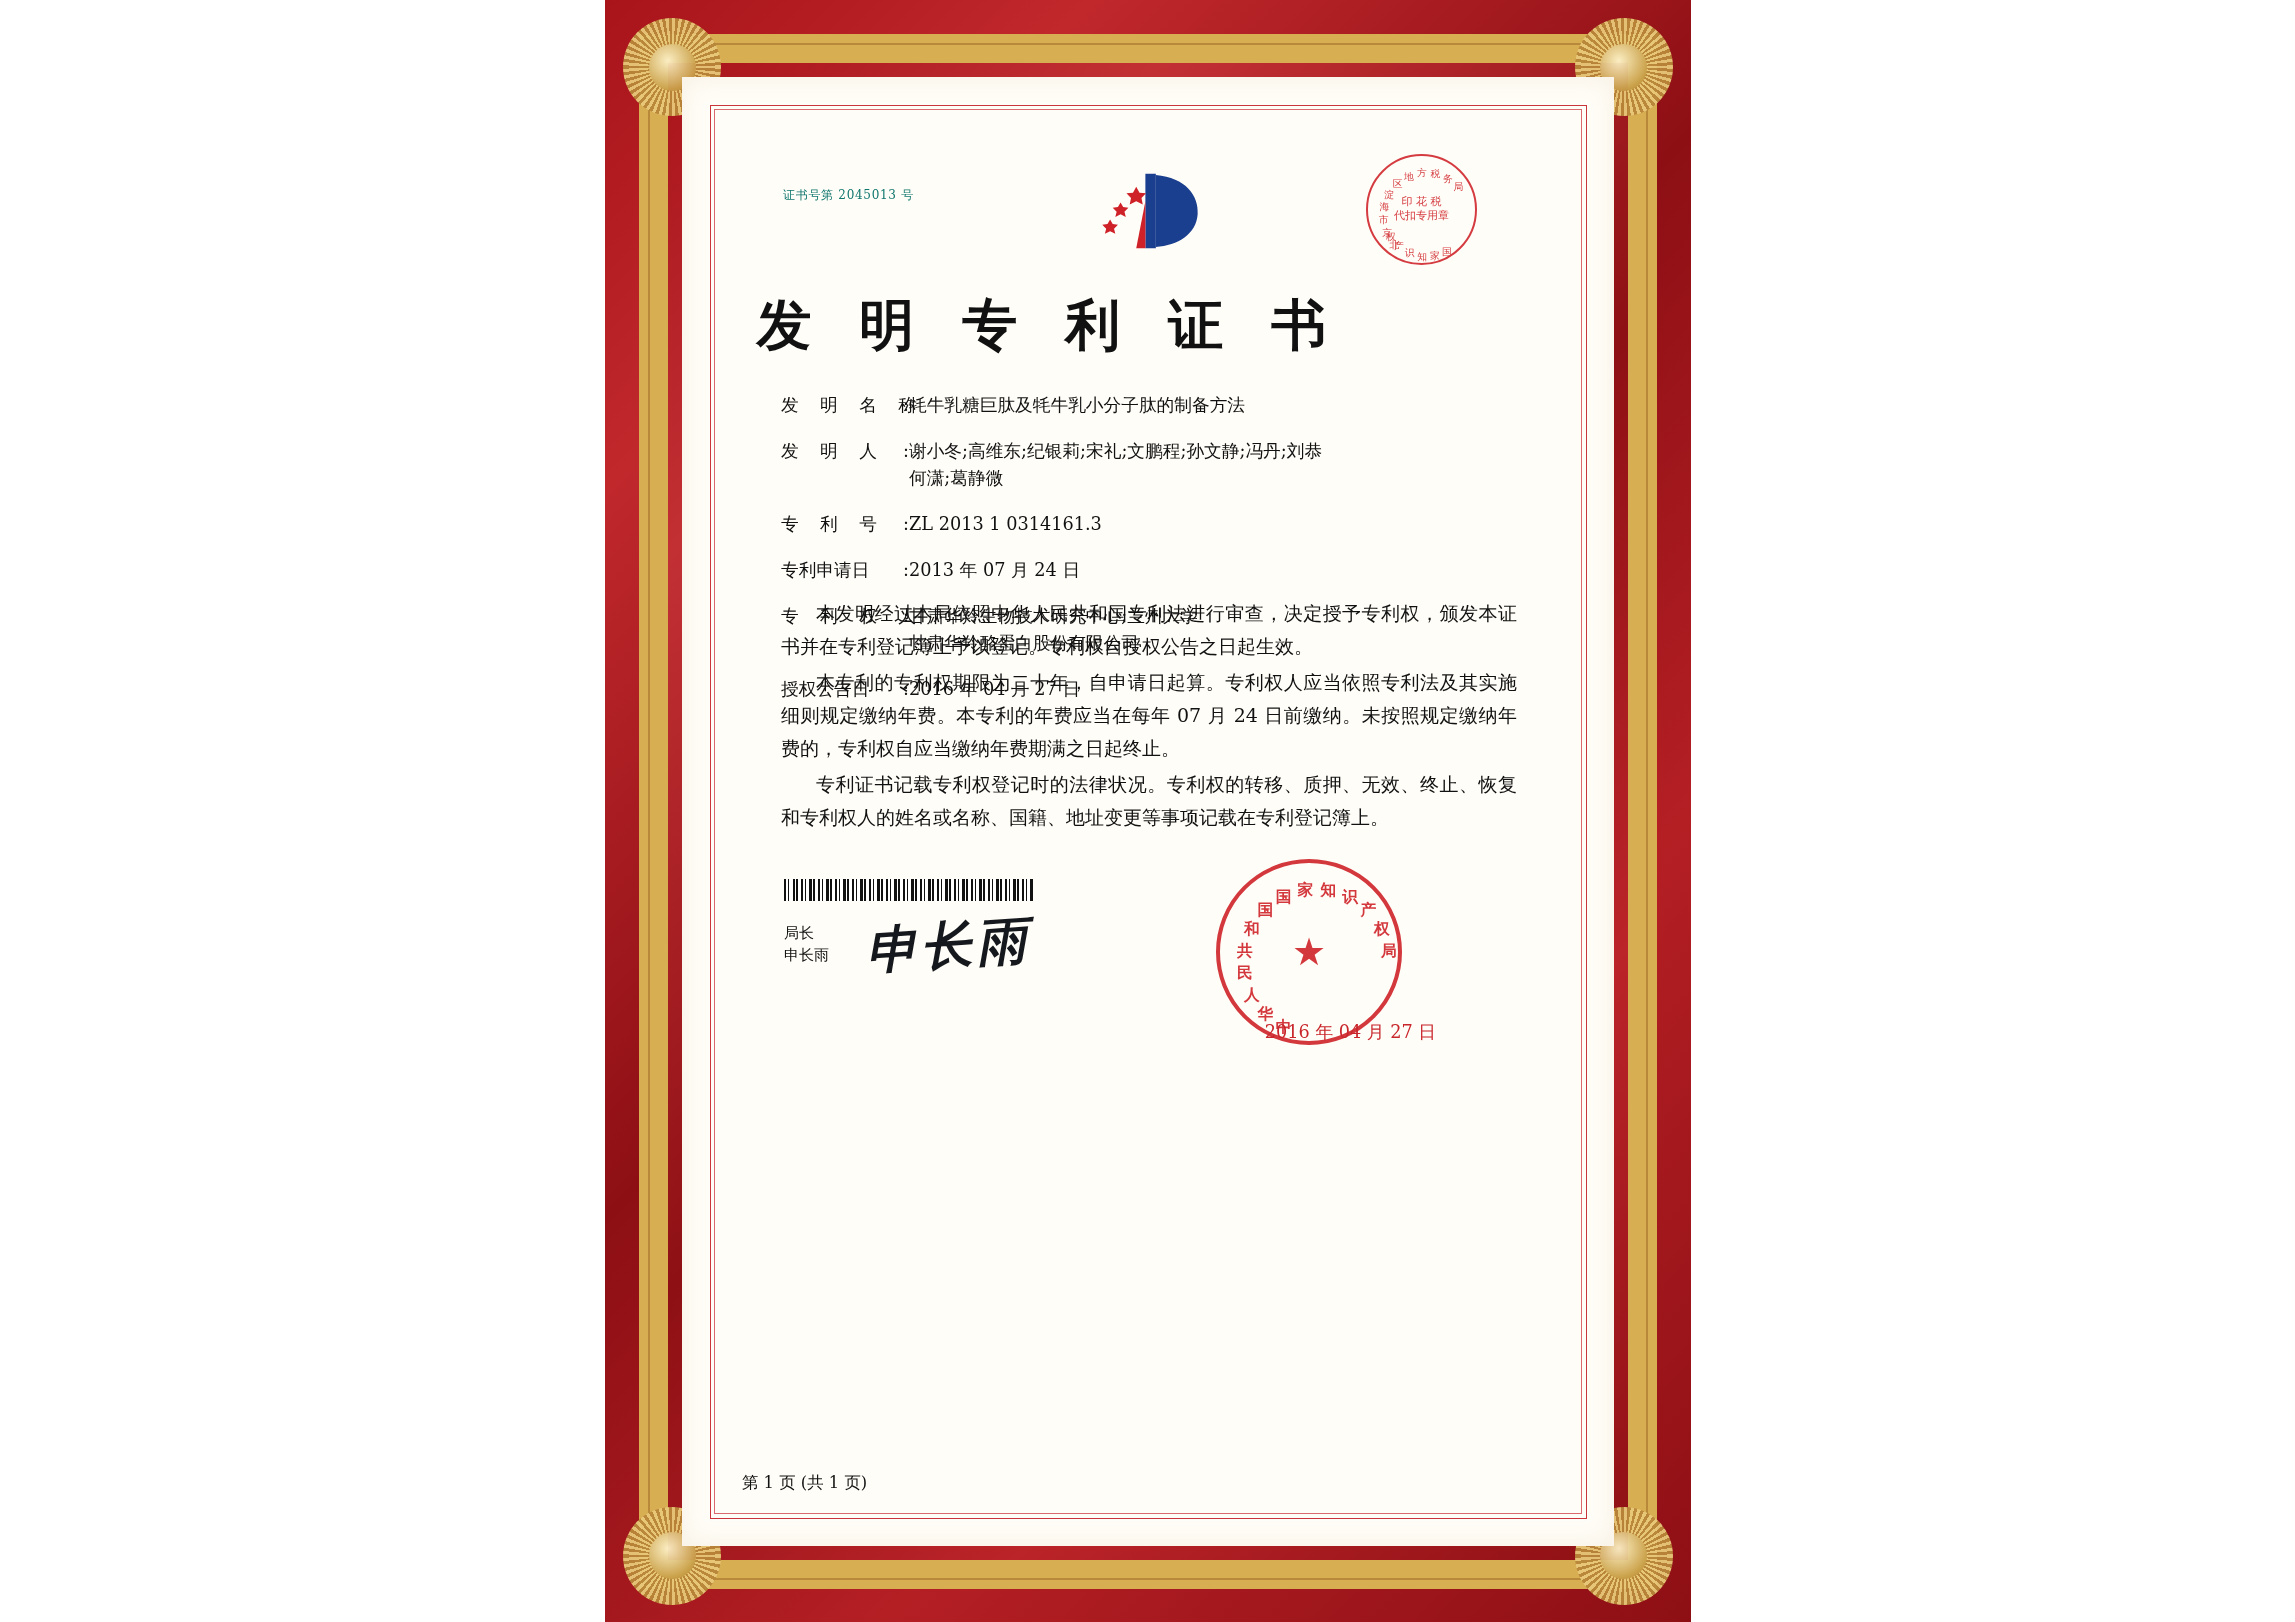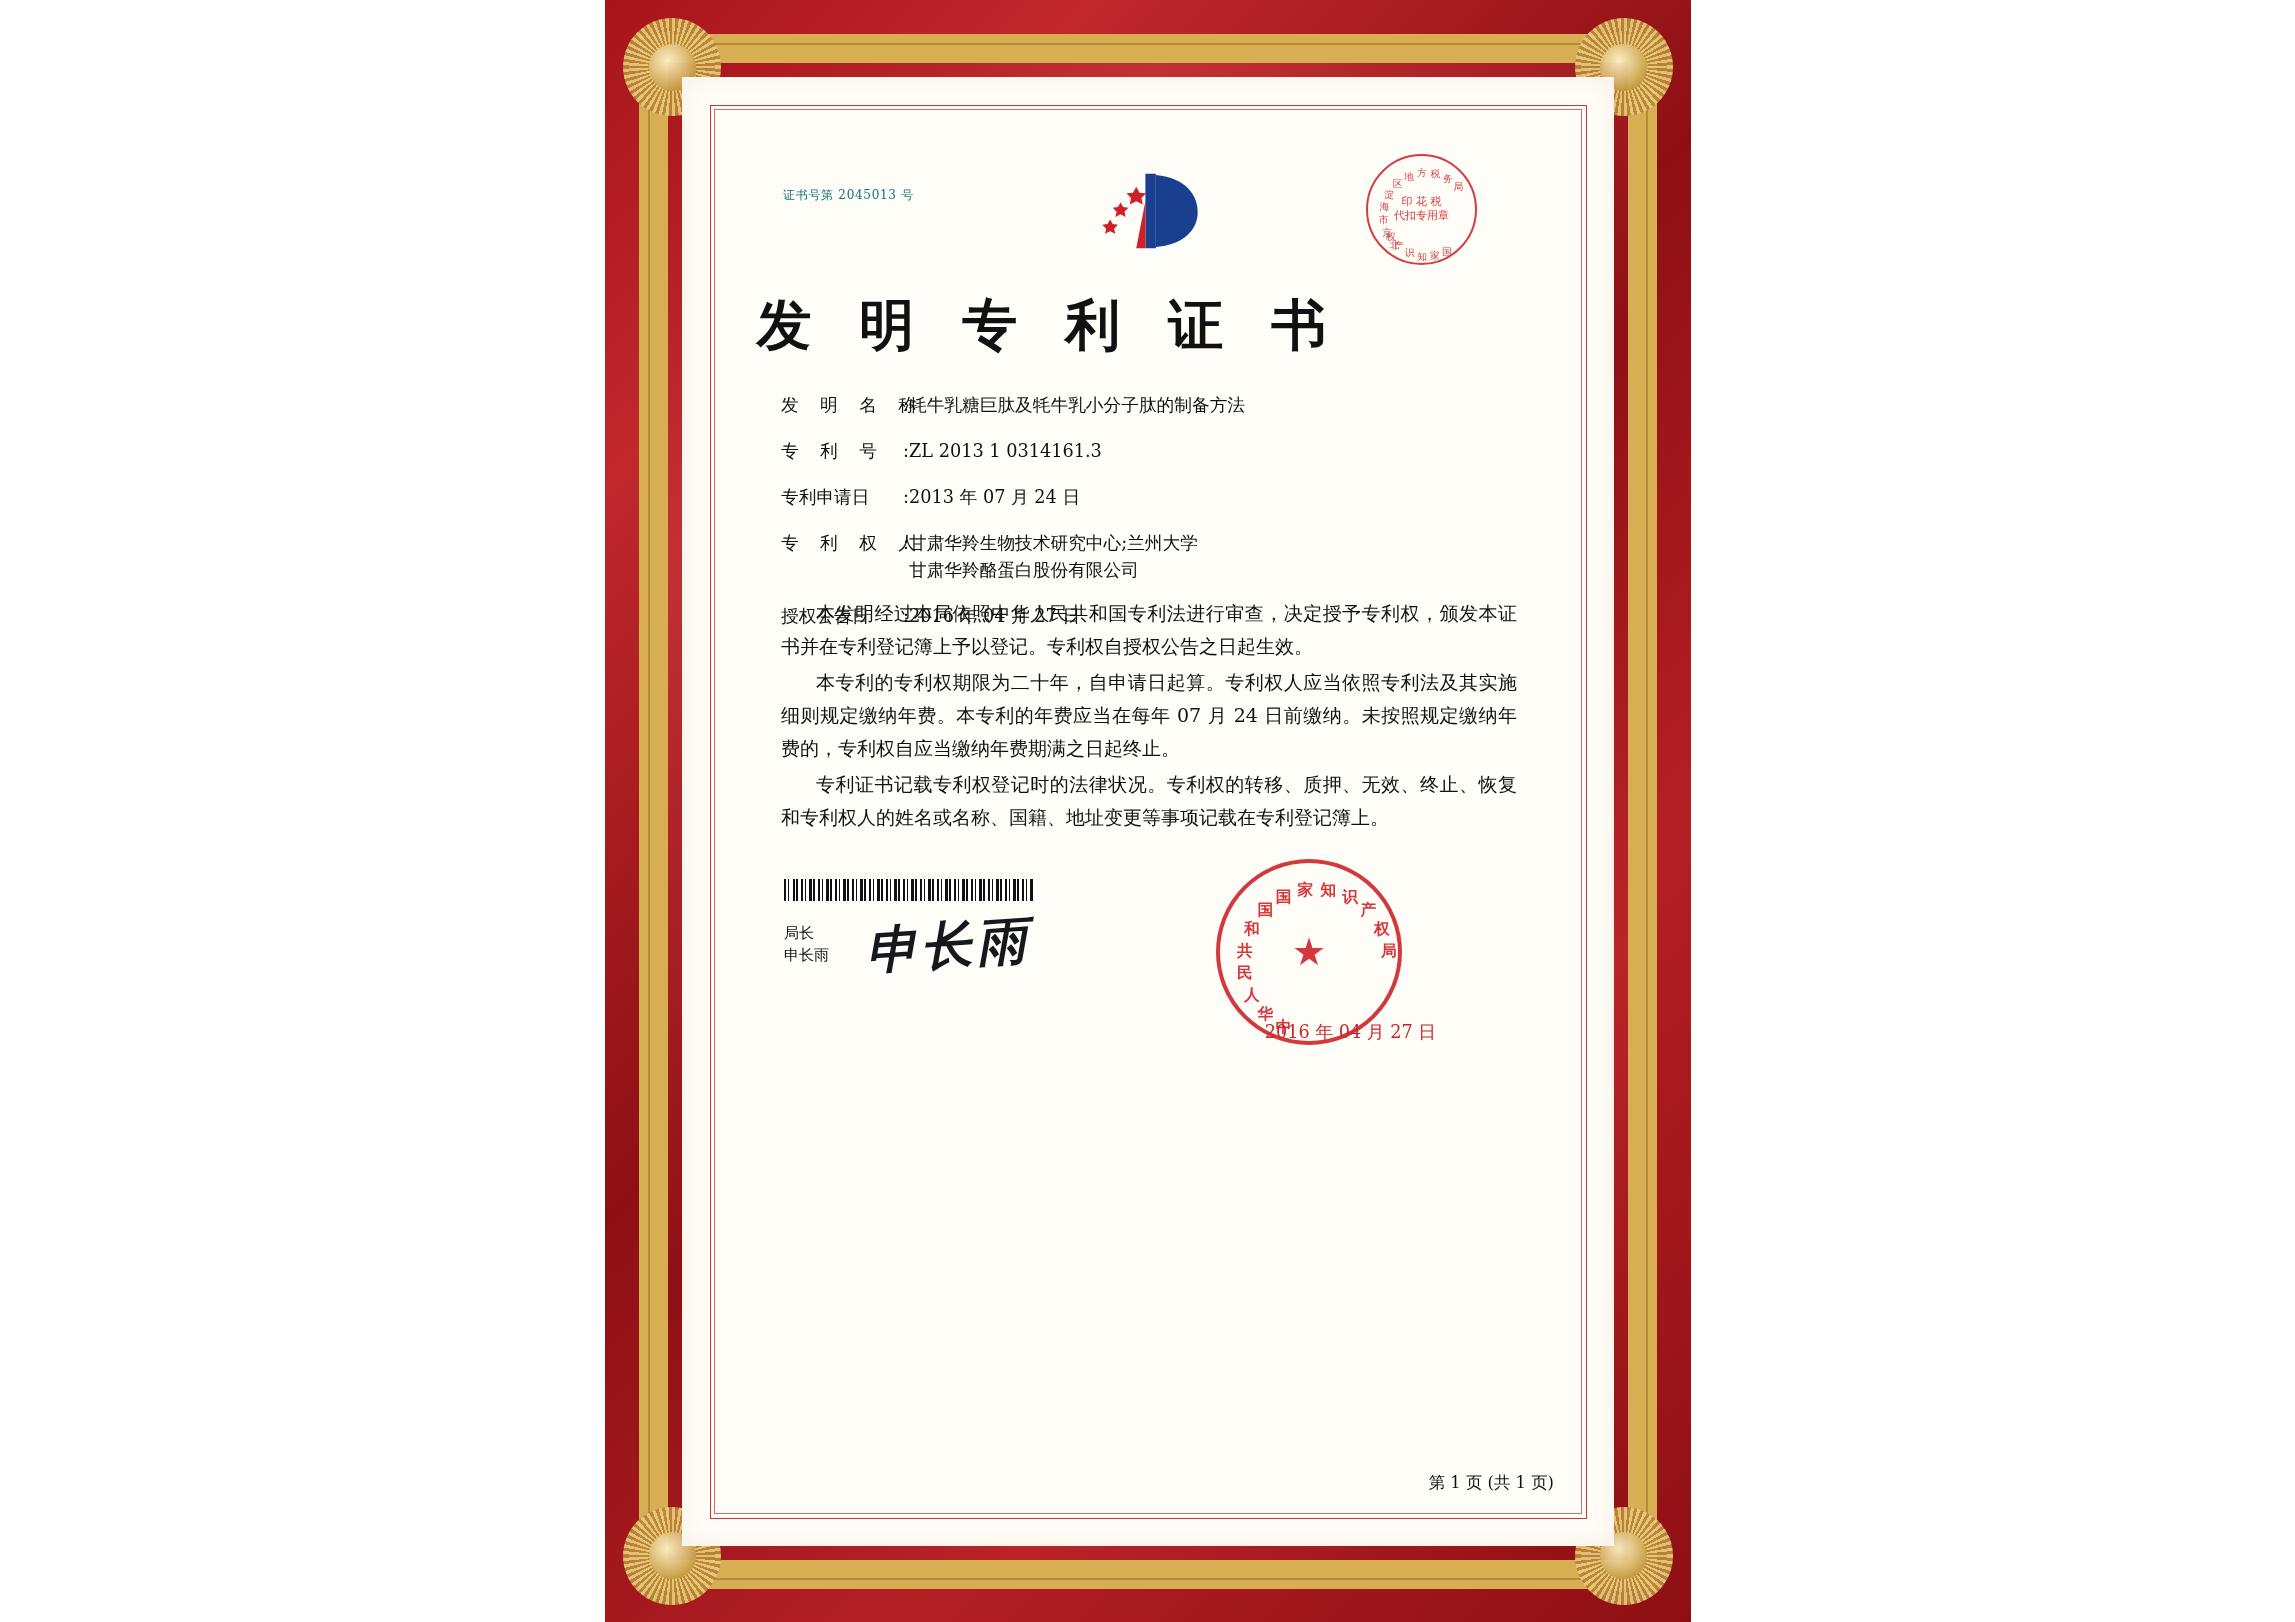--- a/index.html
+++ b/index.html
@@ -299,21 +299,21 @@
     font-size: 11px;
     line-height: 1.35;
     white-space: nowrap;
     font-family: "DejaVu Serif", serif;
   }
 
   .page-footer {
     position: absolute;
     left: 0; right: 0;
     bottom: 6.5px;
-    text-align: right;
+    text-align: left;
     font-size: 16.4px;
     color: #111;
     font-family: "DejaVu Serif", serif;
     margin-top: 28px;
   }
 </style>
 </head>
 <body>
 
 <div class="cert-wrap">
@@ -378,20 +378,27 @@
 
       <div class="main-title">发 明 专 利 证 书</div>
 
       <div class="fields">
 
         <div class="field-row">
           <div class="field-label"><span class="lbl-spread">发 明 名 称</span><span>:</span></div>
           <div class="field-value"><span>牦牛乳糖巨肽及牦牛乳小分子肽的制备方法</span></div>
         </div>
 
+        <div class="field-row">
+          <div class="field-label"><span class="lbl-spread">发 明 人</span><span>:</span></div>
+          <div class="field-value">
+            <span>谢小冬;高维东;纪银莉;宋礼;文鹏程;孙文静;冯丹;刘恭</span>
+            <span class="sub">何潇;葛静微</span>
+          </div>
+        </div>
 
         <div class="field-row">
           <div class="field-label"><span class="lbl-spread">专 利 号</span><span>:</span></div>
           <div class="field-value"><span>ZL 2013 1 0314161.3</span></div>
         </div>
 
         <div class="field-row">
           <div class="field-label"><span class="lbl-plain">专利申请日</span><span>:</span></div>
           <div class="field-value"><span>2013 年 07 月 24 日</span></div>
         </div>

